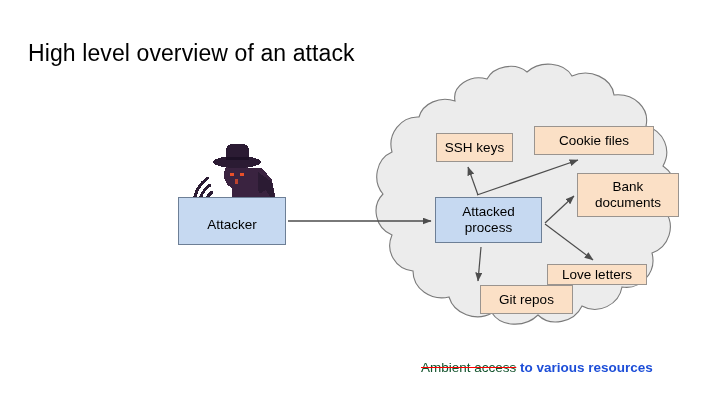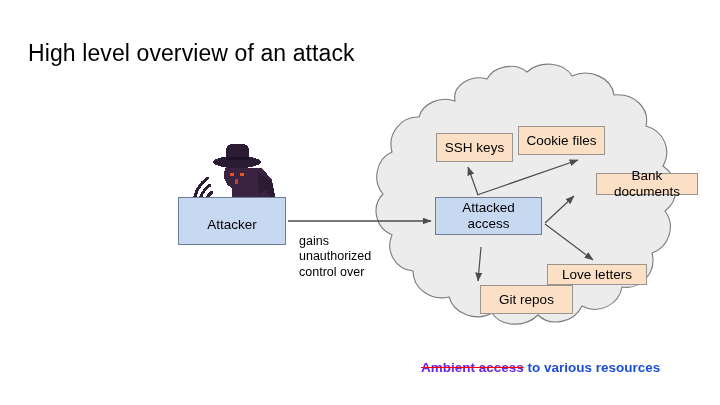--- a/index.html
+++ b/index.html
@@ -39,24 +39,24 @@
   .box-blue{
     background:#c6d9f1;
     border:1px solid #6d7f96;
   }
   .box-peach{
     background:#fbe0c6;
     border:1px solid #9a948f;
   }
 
   #attacker-box{ left:178px; top:197px; width:108px; height:48px; align-items:flex-end; padding-bottom:11px;}
-  #attacked-process{ left:435px; top:197px; width:107px; height:38px; }
+  #attacked-process{ left:435px; top:197px; width:107px; height:46px; }
   #ssh-keys{   left:436px; top:133px; width:77px;  height:29px; }
-  #cookie-files{ left:518px; top:126px; width:87px;  height:29px;text-align:right; }
-  #bank-documents{ left:577px; top:173px; width:102px; height:22px;margin-left:19px; }
+  #cookie-files{ left:534px; top:126px; width:120px;  height:29px;text-align:right; }
+  #bank-documents{ left:577px; top:173px; width:102px; height:44px; }
   #love-letters{ left:547px; top:264px; width:100px; height:21px; }
   #git-repos{  left:433px; top:285px; width:93px;  height:29px;margin-left:47px; }
 
   
   #gains-label{
     position:absolute;
     left:299px; top:234px;
     font-size:12.5px;
     color:#000000;
     line-height:1.22;
@@ -65,24 +65,24 @@
 
   
   #footer-caption{
     position:absolute;
     left:421px; top:360px;
     font-size:13.5px;
     color:#000000;
     white-space:nowrap;
   }
   #footer-struck{
-    color:#6d28d9;
+    color:#14532d;
     text-decoration:line-through;
     text-decoration-color:#ff0000;
-    font-weight:bold;
+    font-weight:normal;
   }
   #footer-rest{ color:#1d4ed8;font-weight:bold; }
 </style>
 </head>
 <body>
 
 <div id="stage">
 
   <div id="title">High level overview of an attack</div>
 
@@ -202,21 +202,21 @@
     </g>
   </svg>
 
   <div class="box box-blue" id="attacker-box">
     <span>Attacker</span>
   </div>
 
   <div class="box box-blue" id="attacked-process">
     <span>
       <span>Attacked</span><br>
-      <span>access</span>
+      <span>process</span>
     </span>
   </div>
 
   <div class="box box-peach" id="ssh-keys">
     <span>SSH keys</span>
   </div>
 
   <div class="box box-peach" id="cookie-files">
     <span>Cookie files</span>
   </div>
@@ -229,23 +229,18 @@
   </div>
 
   <div class="box box-peach" id="love-letters">
     <span>Love letters</span>
   </div>
 
   <div class="box box-peach" id="git-repos">
     <span>Git repos</span>
   </div>
 
-  <div id="gains-label">
-    <div>gains</div>
-    <div>unauthorized</div>
-    <div>control over</div>
-  </div>
 
   <div id="footer-caption">
     <span id="footer-struck">Ambient access</span><span id="footer-rest"> to various resources</span>
   </div>
 
 </div>
 
 </body></html>

